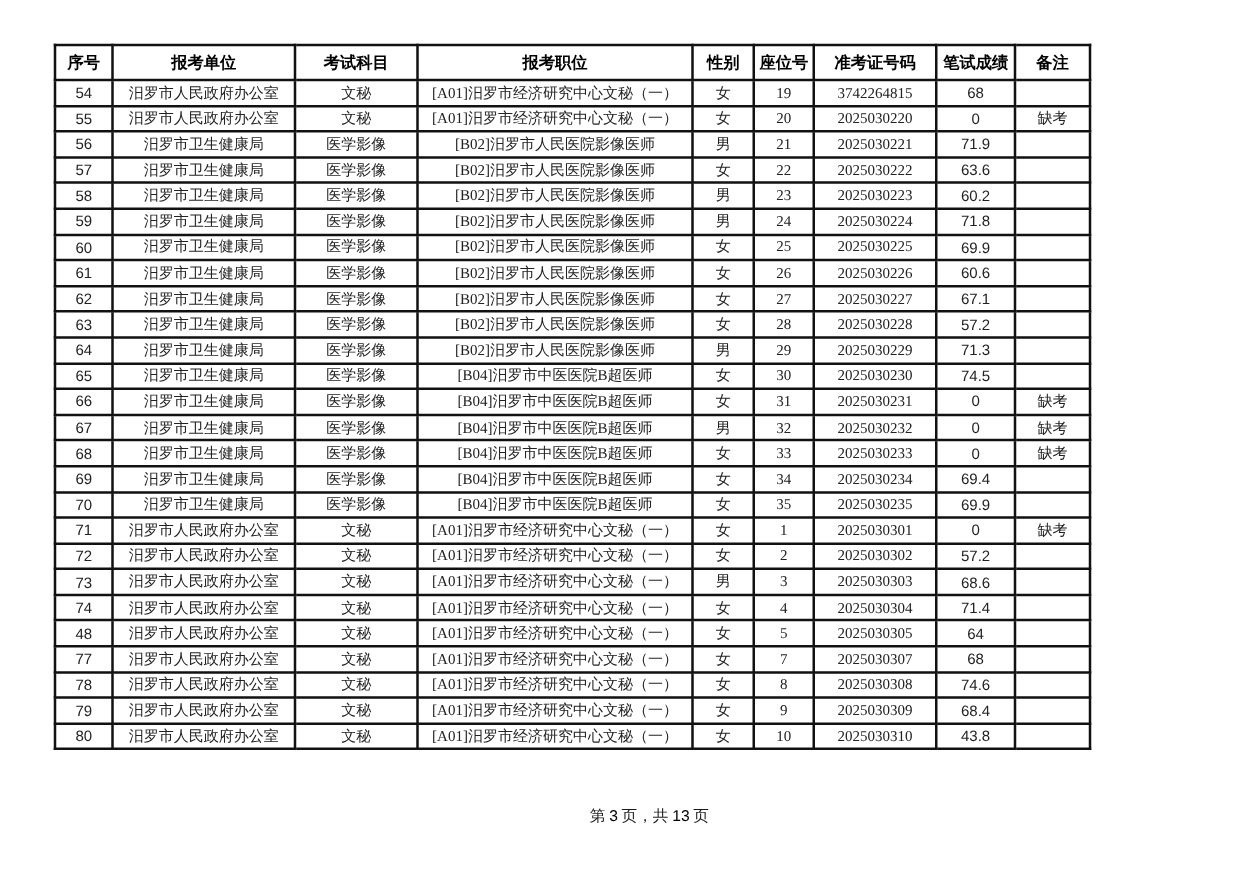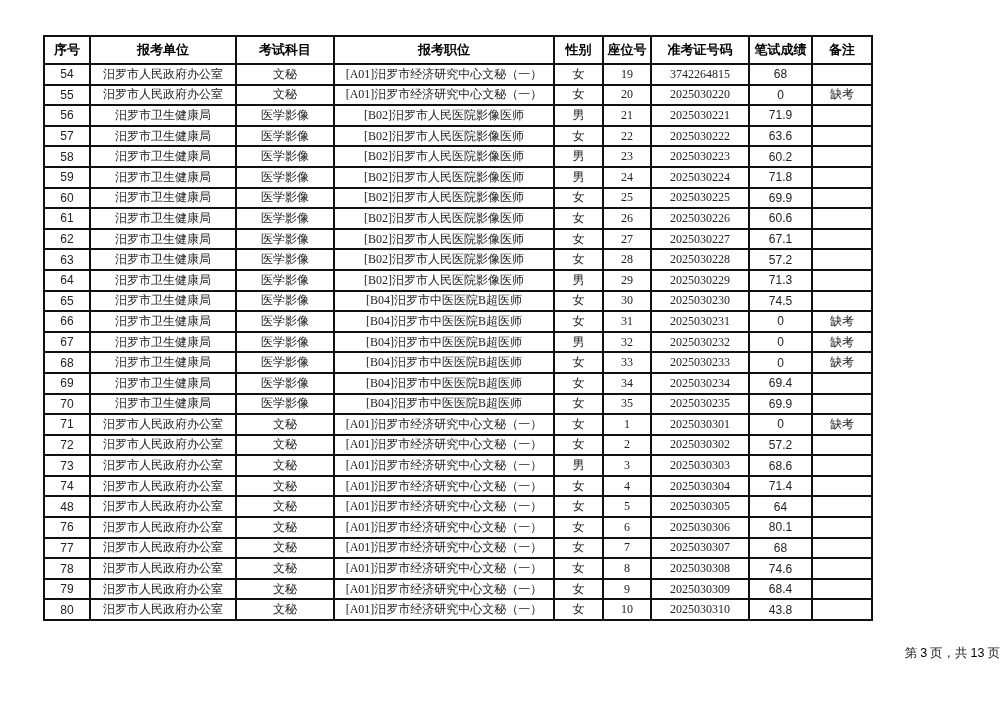--- a/index.html
+++ b/index.html
@@ -53,21 +53,21 @@
     font-size: 12.5px; color: #2a2a2a;
   }
   td.c-score {
     font-family: "Liberation Sans", "DejaVu Sans", sans-serif;
     font-size: 13.5px; color: #000000;
   }
   .footer {
     position: absolute;
     left: 0; top: 645px;
     width: 1000px;
-    text-align: right;
+    text-align: center;
     font-size: 12.5px;
     color: #1a1a1a;
     padding-left: 39px;
   }
   .footer .zh { font-family: "Liberation Serif", "DejaVu Serif", serif; }
   .footer .num {
     font-family: "Liberation Sans", "DejaVu Sans", sans-serif;
     font-size: 12.5px;
     margin: 0 3px;
     color: #000;
@@ -340,31 +340,20 @@
           <td class="c-unit">汨罗市人民政府办公室</td>
           <td class="c-subject">文秘</td>
           <td class="c-position">[A01]汨罗市经济研究中心文秘（一）</td>
           <td class="c-gender">女</td>
           <td class="c-seat">5</td>
           <td class="c-ticket">2025030305</td>
           <td class="c-score">64</td>
           <td class="c-remark"></td>
         </tr>
         <tr>
-          <td class="c-index">76</td>
-          <td class="c-unit">汨罗市人民政府办公室</td>
-          <td class="c-subject">文秘</td>
-          <td class="c-position">[A01]汨罗市经济研究中心文秘（一）</td>
-          <td class="c-gender">女</td>
-          <td class="c-seat">6</td>
-          <td class="c-ticket">2025030306</td>
-          <td class="c-score">80.1</td>
-          <td class="c-remark"></td>
-        </tr>
-        <tr>
           <td class="c-index">77</td>
           <td class="c-unit">汨罗市人民政府办公室</td>
           <td class="c-subject">文秘</td>
           <td class="c-position">[A01]汨罗市经济研究中心文秘（一）</td>
           <td class="c-gender">女</td>
           <td class="c-seat">7</td>
           <td class="c-ticket">2025030307</td>
           <td class="c-score">68</td>
           <td class="c-remark"></td>
         </tr>

